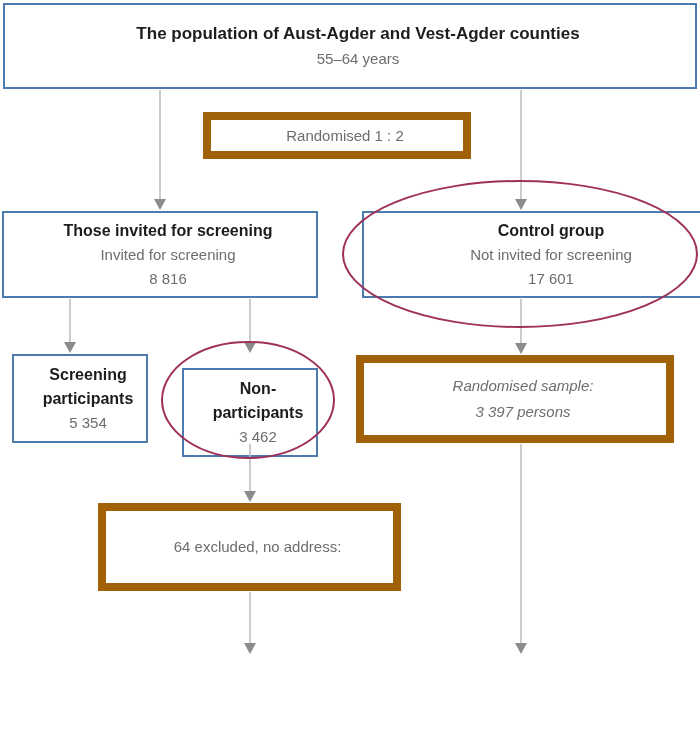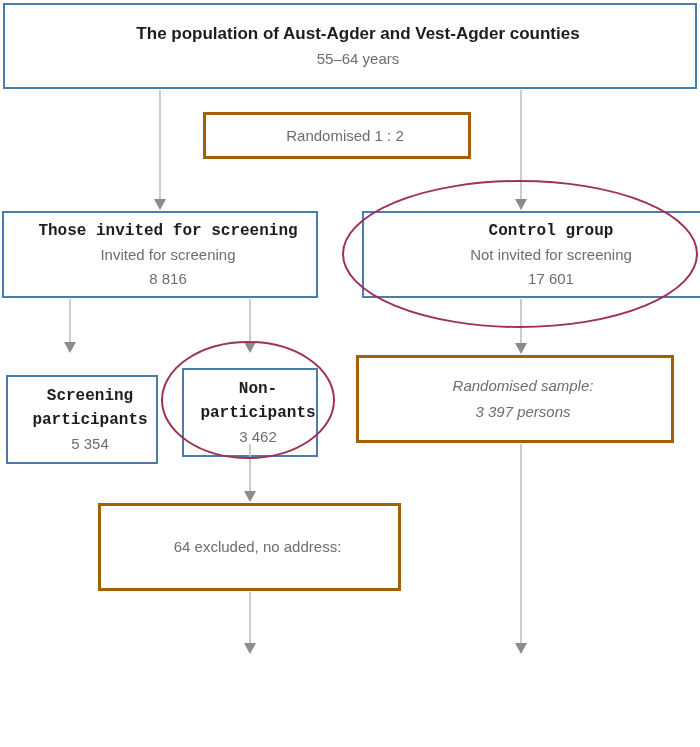--- a/index.html
+++ b/index.html
@@ -16,33 +16,33 @@
     box-sizing: border-box;
     background: #ffffff;
     display: flex;
     flex-direction: column;
     align-items: center;
     justify-content: center;
     text-align: center;
     z-index: 2;
   }
   .blue   { border: 2px solid #4d7bad; padding-left: 16px; }
-  .maroon { border: 3px solid #a16207; padding-left: 16px; }
+  .maroon { border: 8px solid #a16207; padding-left: 16px; }
 
-  .t-bold { font-size: 16px; font-weight: bold; color: #1d1d1d; line-height: 24px; font-family: Liberation Mono, monospace; }
+  .t-bold { font-size: 16px; font-weight: bold; color: #1d1d1d; line-height: 24px; }
   .t-big  { font-size: 17px; font-weight: bold; color: #1d1d1d; line-height: 26px; }
   .t-gray { font-size: 15px; font-weight: normal; color: #6d6d6d; line-height: 24px; }
   .t-gray26 { font-size: 15px; font-weight: normal; color: #6d6d6d; line-height: 26px; }
 
   
   #population-box { left: 3px;   top: 3px;   width: 694px; height: 86px; }
   #randomised-box { left: 203px; top: 112px; width: 268px; height: 47px; }
   #invited-box    { left: 2px;   top: 211px; width: 316px; height: 87px; }
   #control-box    { left: 362px; top: 211px; width: 362px; height: 87px; }
-  #screening-box  { left: 6px;   top: 354px; width: 152px; height: 89px; margin-top: 21px; }
+  #screening-box  { left: 12px;   top: 354px; width: 136px; height: 89px; }
   #nonpart-box    { left: 182px; top: 368px; width: 136px; height: 89px; }
   #sample-box     { left: 356px; top: 355px; width: 318px; height: 88px; font-style: italic; }
   #excluded-box   { left: 98px;  top: 503px; width: 303px; height: 88px; gap: 27px; }
   #included-box   { left: 1px;   top: 655px; width: 697px; height: 90px; }
 
   #overlay {
     position: absolute;
     left: 0; top: 0;
     width: 700px; height: 747px;
     z-index: 3;

